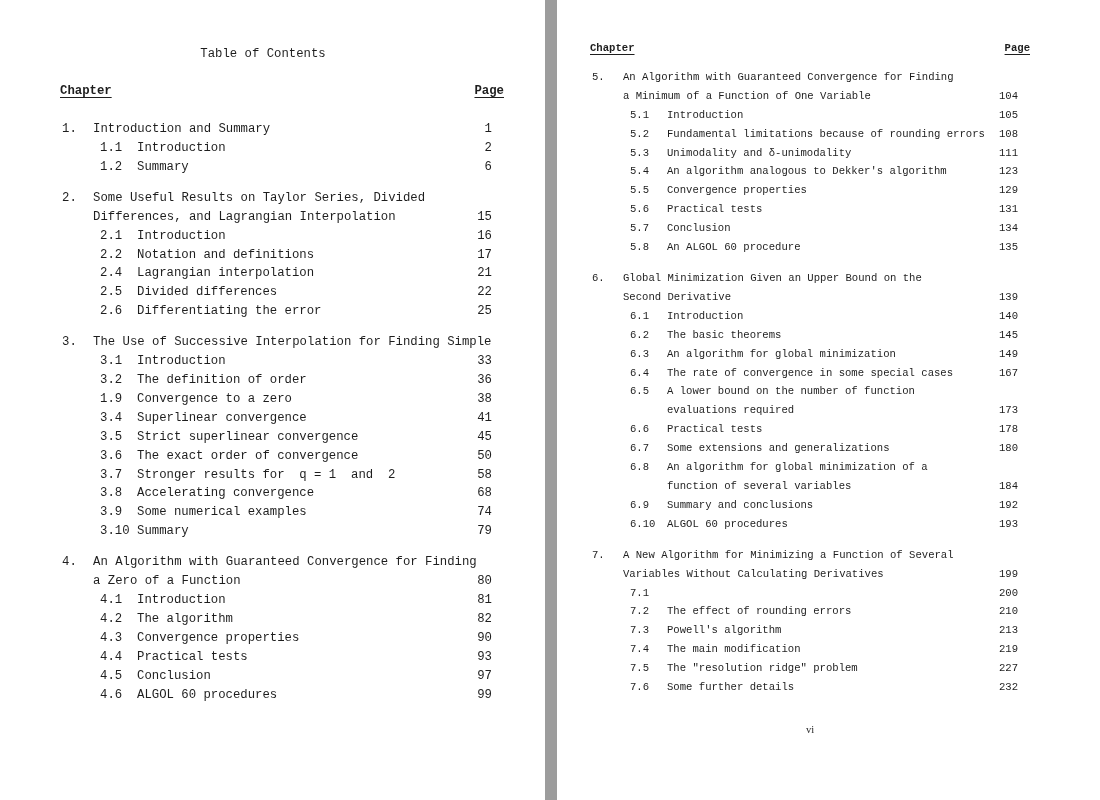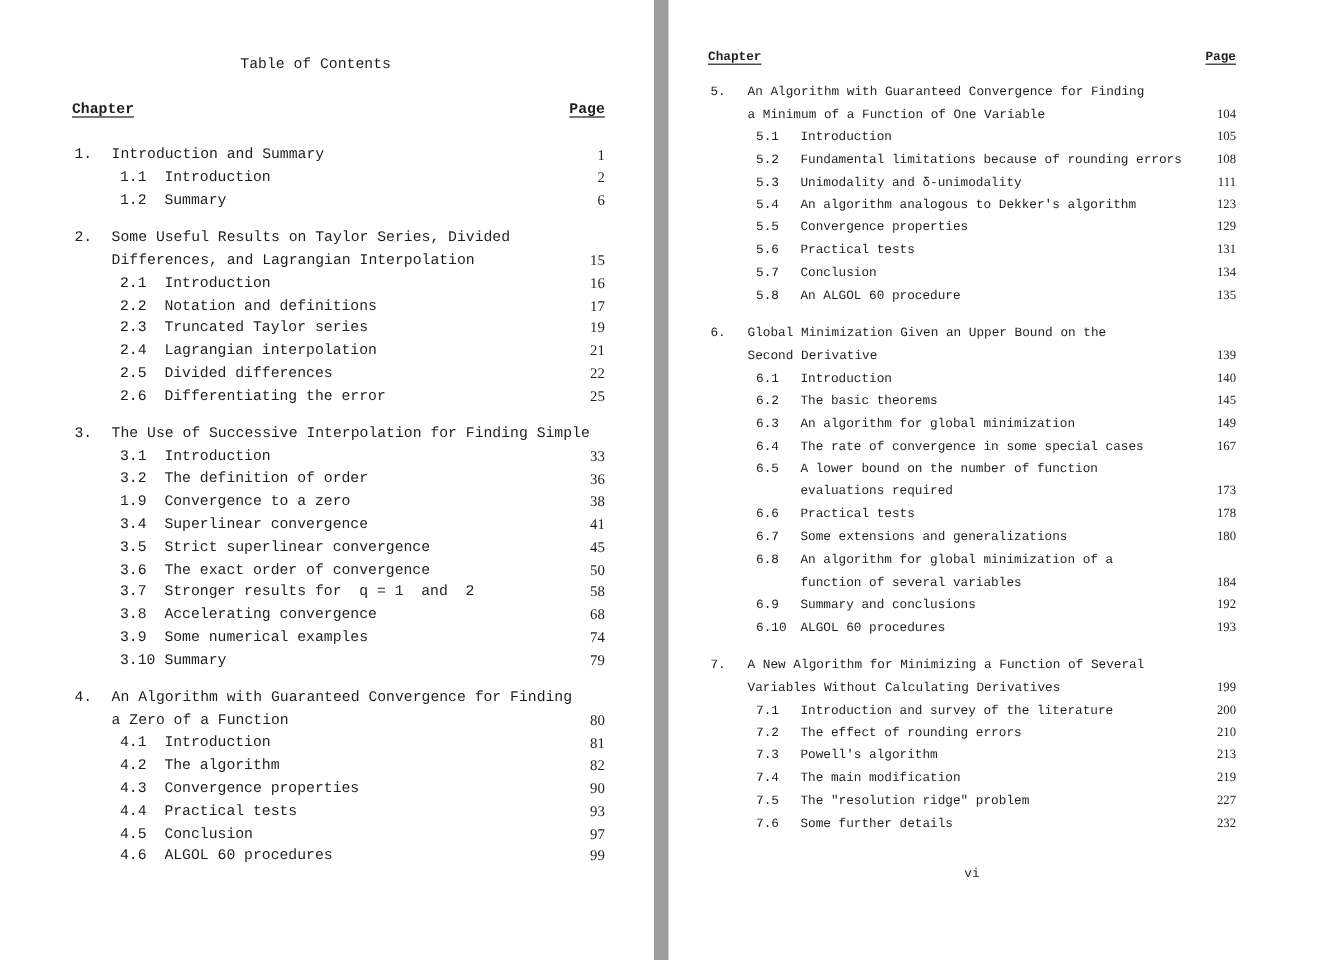--- a/index.html
+++ b/index.html
@@ -46,26 +46,26 @@
   .page-right .rows { margin-top: 10px; }
 
   .row { position: relative; height: 18.9px; line-height: 18.9px; }
   .row.gap { margin-top: 12.2px; }
 
   .row span { position: absolute; white-space: pre; }
   .num-ch   { left: 2px; }
   .txt-ch   { left: 33px; font-family: Liberation Mono, monospace; }
   .num-s    { left: 40px; }
   .txt-s    { left: 77px; }
-  .pageno   { right: 0; font-family: Liberation Serif, serif; }
+  .pageno   { right: 12px; }
 
   .folio {
     position: absolute; left: 0; top: 681px;
     width: 440px; text-align: center;
-    height: 19px; line-height: 19px;
+    height: 19px; line-height: 19px; font-family: Liberation Serif, serif;
   }
 </style>
 </head>
 <body>
 
 <div class="stage">
 
   <div class="gutter" style="background: rgb(156, 156, 156);"></div>
 
   <div class="page page-left">
@@ -102,25 +102,20 @@
           <span class="num-s">2.1</span>
           <span class="txt-s">Introduction</span>
           <span class="pageno">16</span>
         </div>
         <div class="row">
           <span class="num-s">2.2</span>
           <span class="txt-s">Notation and definitions</span>
           <span class="pageno">17</span>
         </div>
         <div class="row">
-          <span class="num-s">2.3</span>
-          <span class="txt-s">Truncated Taylor series</span>
-          <span class="pageno">19</span>
-        </div>
-        <div class="row">
           <span class="num-s">2.4</span>
           <span class="txt-s">Lagrangian interpolation</span>
           <span class="pageno">21</span>
         </div>
         <div class="row">
           <span class="num-s">2.5</span>
           <span class="txt-s">Divided differences</span>
           <span class="pageno">22</span>
         </div>
         <div class="row">
@@ -344,21 +339,20 @@
         <div class="row gap">
           <span class="num-ch">7.</span>
           <span class="txt-ch">A New Algorithm for Minimizing a Function of Several</span>
         </div>
         <div class="row">
           <span class="txt-ch">Variables Without Calculating Derivatives</span>
           <span class="pageno">199</span>
         </div>
         <div class="row">
           <span class="num-s">7.1</span>
-          <span class="txt-s">Introduction and survey of the literature</span>
           <span class="pageno">200</span>
         </div>
         <div class="row">
           <span class="num-s">7.2</span>
           <span class="txt-s">The effect of rounding errors</span>
           <span class="pageno">210</span>
         </div>
         <div class="row">
           <span class="num-s">7.3</span>
           <span class="txt-s">Powell's algorithm</span>

